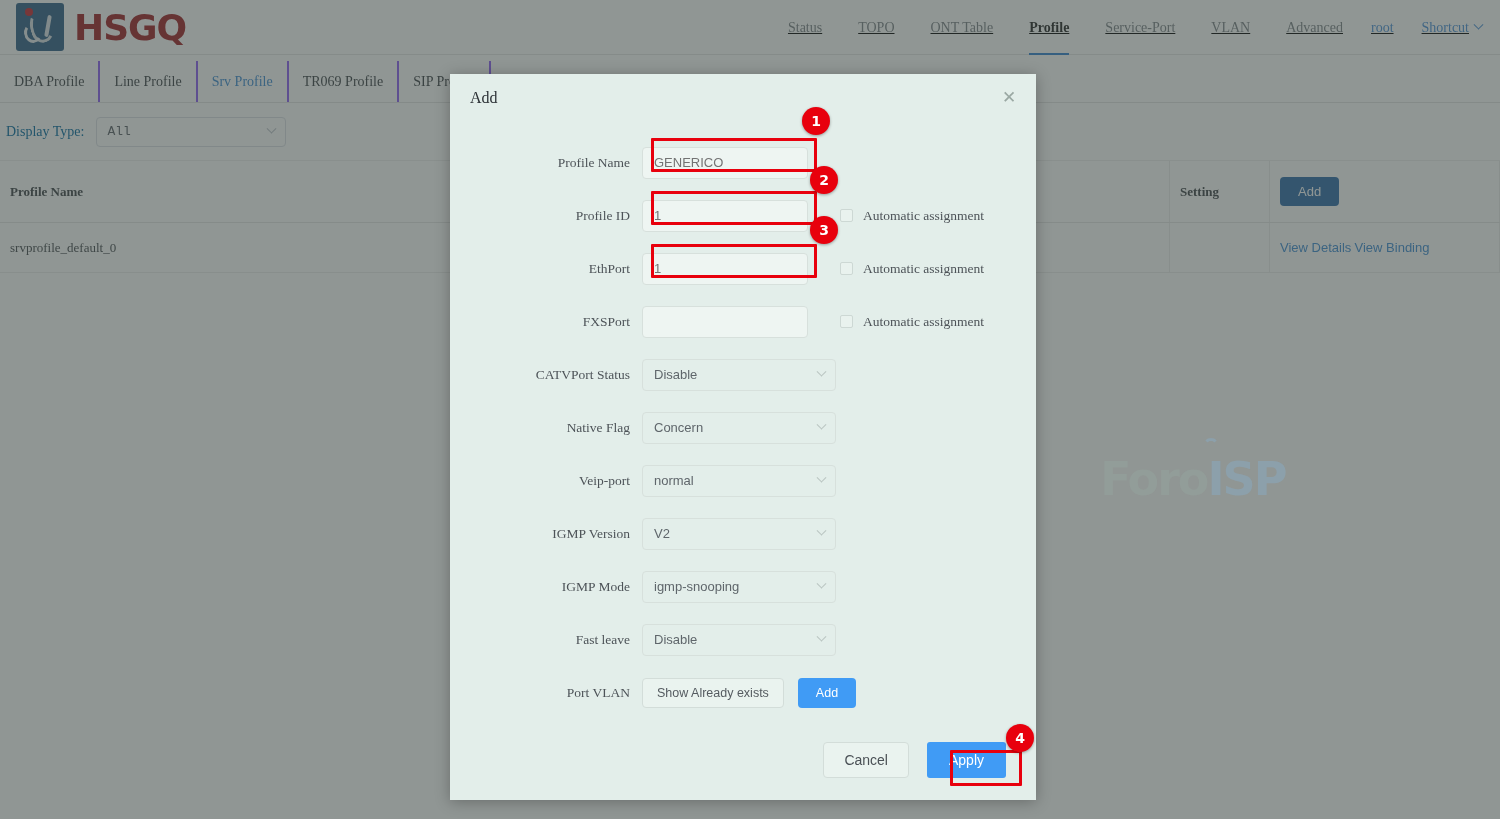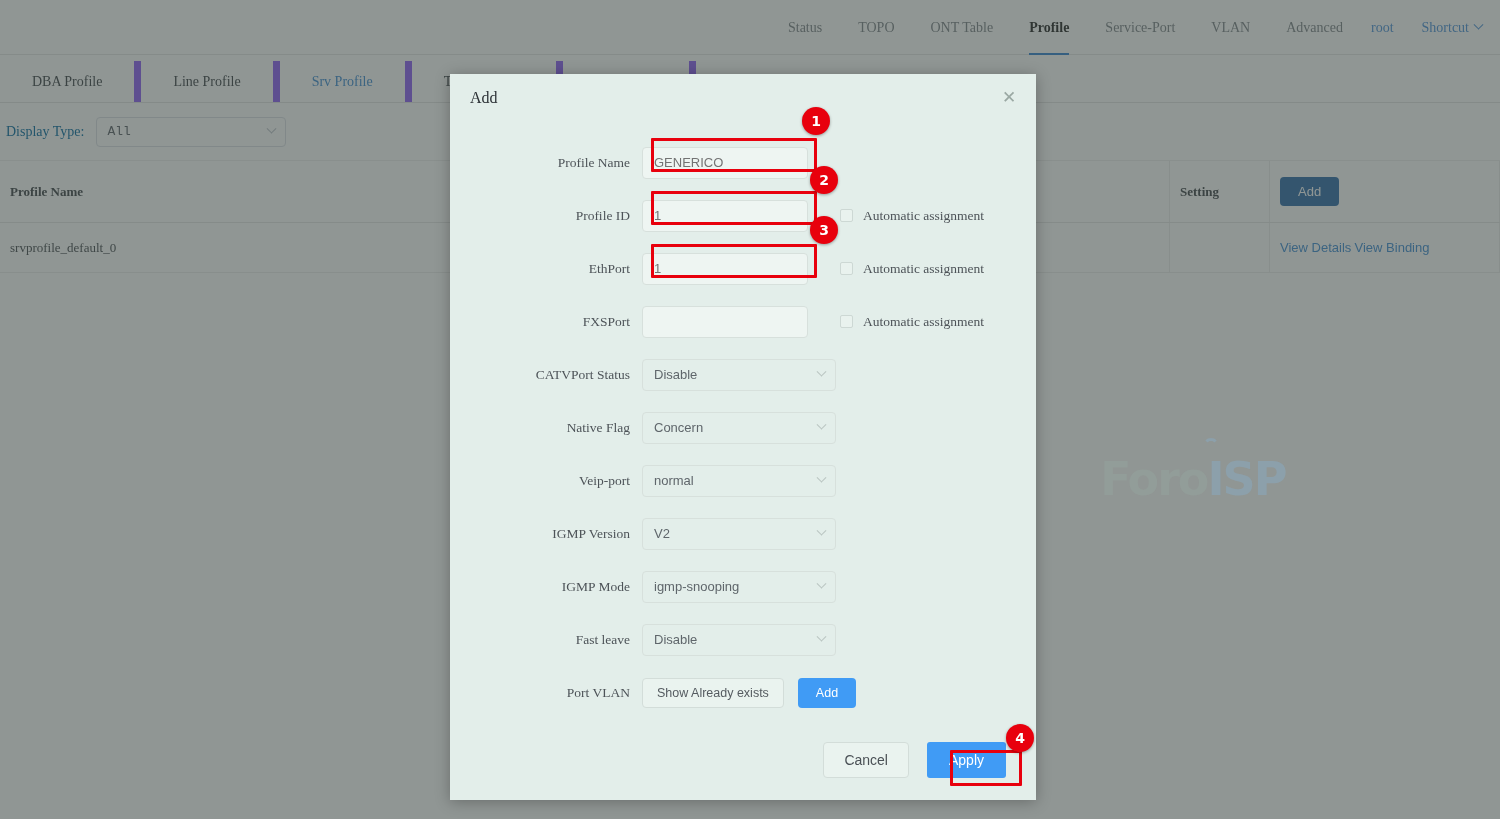--- a/index.html
+++ b/index.html
@@ -85,20 +85,21 @@
     color: #9e1d22;
   }
 
   .nav {
     position: absolute;
     right: 12px;
     top: 0;
     height: 55px;
     display: flex;
     align-items: stretch;
+    text-decoration: underline;
   }
   .nav-item {
     display: flex;
     align-items: center;
     padding: 0 18px;
     font-size: 14px;
     color: #7c8287;
     position: relative;
     cursor: pointer;
     font-family: "Liberation Serif", serif;
@@ -130,24 +131,24 @@
     height: 48px;
     background: #ffffff;
     border-bottom: 1px solid #e3e3e3;
     display: flex;
     align-items: stretch;
     padding-top: 6px;
   }
   .tab {
     display: flex;
     align-items: center;
-    padding: 0 32px;
+    padding: 0 14px;
     font-size: 14px;
     color: #3a3f44;
-    border-right: 7px solid #8b5cf6;
+    border-right: 2px solid #8b5cf6;
     cursor: pointer;
   }
   .tab.active { color: #3d8bd4; }
 
   .filterbar {
     height: 58px;
     display: flex;
     align-items: center;
     padding-left: 6px;
     background: #fff;
@@ -432,20 +433,29 @@
     justify-content: center;
     box-shadow: 0 1px 3px rgba(0,0,0,0.35);
   }
 </style>
 </head>
 <body>
 
 <div id="page">
 
   <div class="topbar">
+    <div class="logo-wrap">
+      <div class="logo-mark">
+        <div class="swoosh1"></div>
+        <div class="swoosh2"></div>
+        <div class="tail"></div>
+        <div class="dot"></div>
+      </div>
+      <div class="logo-text">HSGQ</div>
+    </div>
 
     <div class="nav">
       <div class="nav-item">Status</div>
       <div class="nav-item">TOPO</div>
       <div class="nav-item">ONT Table</div>
       <div class="nav-item active">Profile</div>
       <div class="nav-item">Service-Port</div>
       <div class="nav-item">VLAN</div>
       <div class="nav-item">Advanced</div>
       <div class="nav-item nav-user">root</div>

